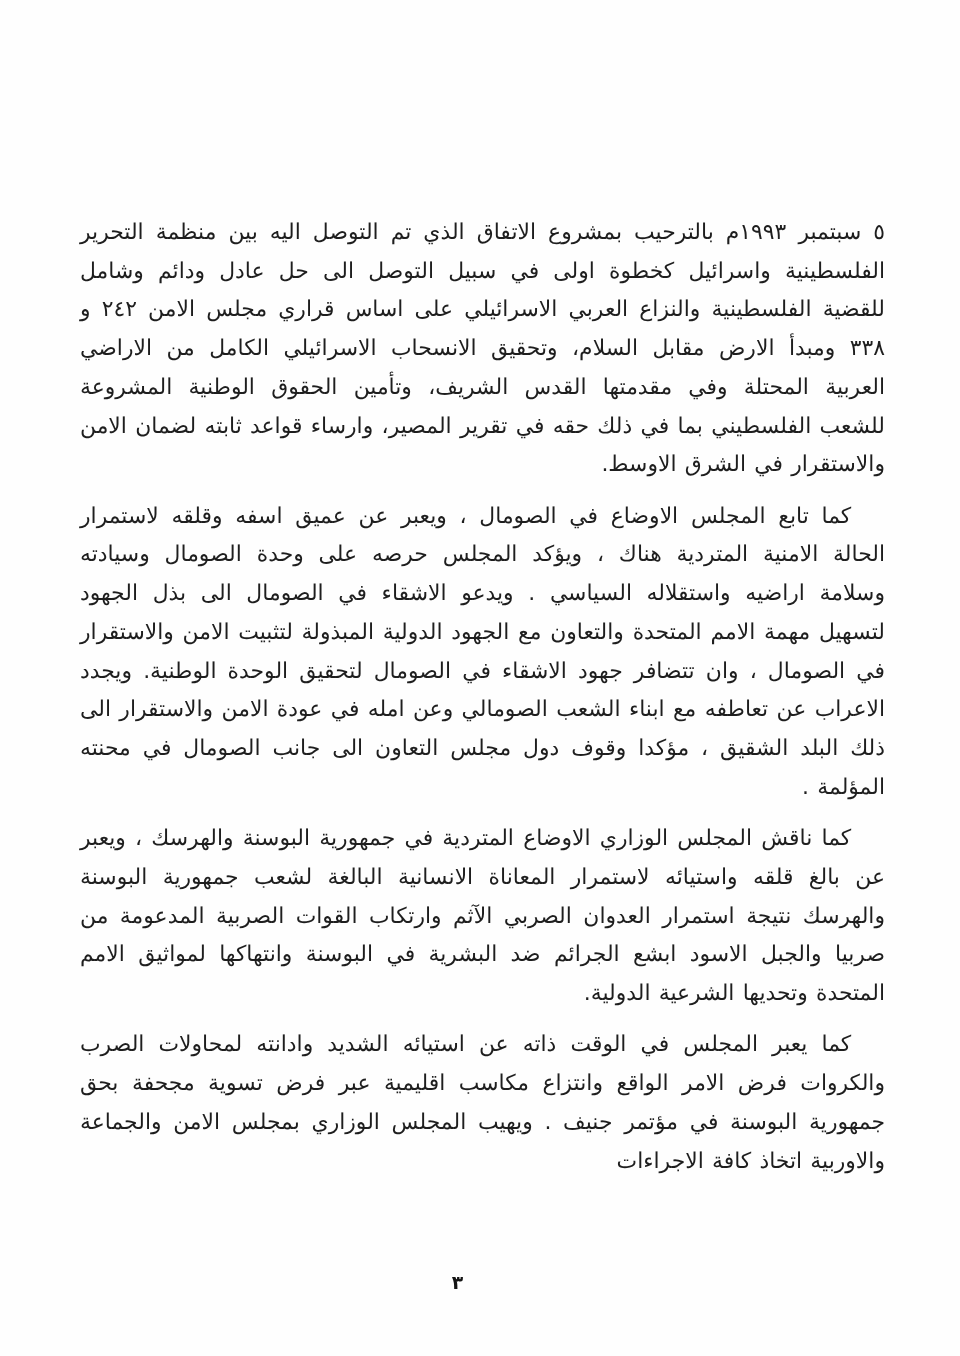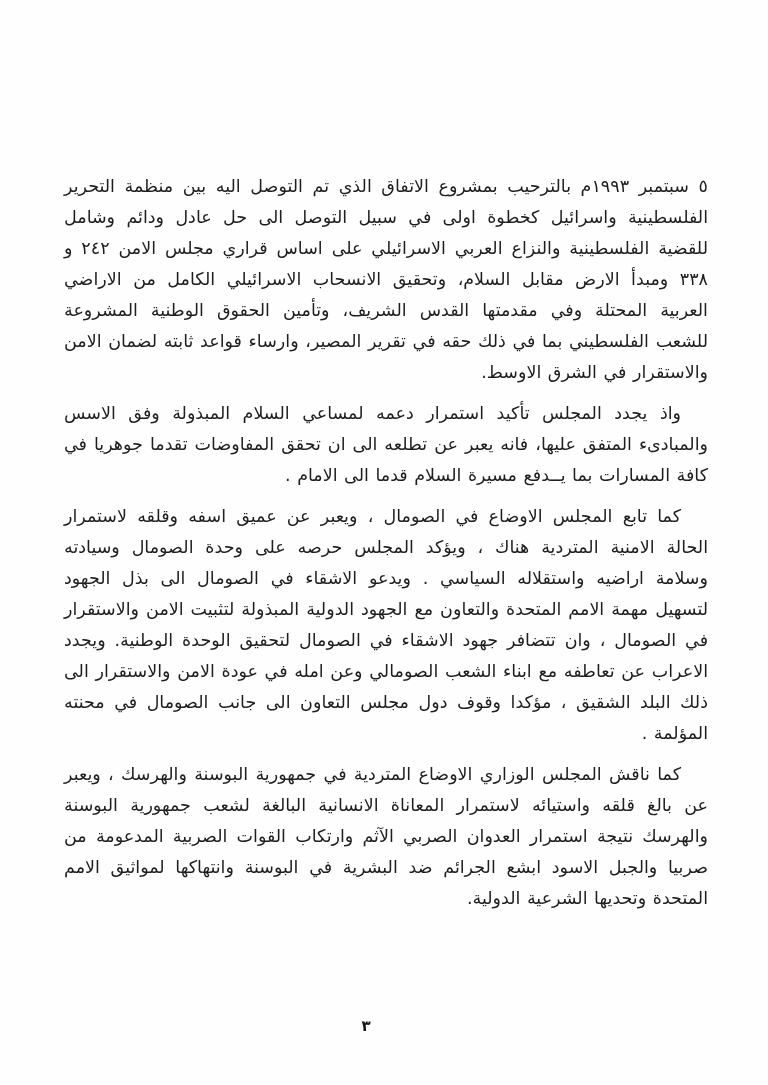--- a/index.html
+++ b/index.html
@@ -51,22 +51,22 @@
     font-weight: bold;
   }
 </style>
 </head>
 <body>
 
 <div class="page">
 
   <main class="text-block">
     <p class="para">٥ سبتمبر ١٩٩٣م بالترحيب بمشروع الاتفاق الذي تم التوصل اليه بين منظمة التحرير الفلسطينية واسرائيل كخطوة اولى في سبيل التوصل الى حل عادل ودائم وشامل للقضية الفلسطينية والنزاع العربي الاسرائيلي على اساس قراري مجلس الامن ٢٤٢ و ٣٣٨ ومبدأ الارض مقابل السلام، وتحقيق الانسحاب الاسرائيلي الكامل من الاراضي العربية المحتلة وفي مقدمتها القدس الشريف، وتأمين الحقوق الوطنية المشروعة للشعب الفلسطيني بما في ذلك حقه في تقرير المصير، وارساء قواعد ثابته لضمان الامن والاستقرار في الشرق الاوسط.</p>
-    <p class="para indent">واذ يجدد المجلس تأكيد استمرار دعمه لمساعي السلام المبذولة وفق الاسس والمبادىء المتفق عليها، فانه يعبر عن تطلعه الى ان تحقق المفاوضات تقدما جوهريا في كافة المسارات بما يــدفع مسيرة السلام قدما الى الامام .</p>
     <p class="para indent">كما تابع المجلس الاوضاع في الصومال ، ويعبر عن عميق اسفه وقلقه لاستمرار الحالة الامنية المتردية هناك ، ويؤكد المجلس حرصه على وحدة الصومال وسيادته وسلامة اراضيه واستقلاله السياسي . ويدعو الاشقاء في الصومال الى بذل الجهود لتسهيل مهمة الامم المتحدة والتعاون مع الجهود الدولية المبذولة لتثبيت الامن والاستقرار في الصومال ، وان تتضافر جهود الاشقاء في الصومال لتحقيق الوحدة الوطنية. ويجدد الاعراب عن تعاطفه مع ابناء الشعب الصومالي وعن امله في عودة الامن والاستقرار الى ذلك البلد الشقيق ، مؤكدا وقوف دول مجلس التعاون الى جانب الصومال في محنته المؤلمة .</p>
     <p class="para indent">كما ناقش المجلس الوزاري الاوضاع المتردية في جمهورية البوسنة والهرسك ، ويعبر عن بالغ قلقه واستيائه لاستمرار المعاناة الانسانية البالغة لشعب جمهورية البوسنة والهرسك نتيجة استمرار العدوان الصربي الآثم وارتكاب القوات الصربية المدعومة من صربيا والجبل الاسود ابشع الجرائم ضد البشرية في البوسنة وانتهاكها لمواثيق الامم المتحدة وتحديها الشرعية الدولية.</p>
+    <p class="para indent">كما يعبر المجلس في الوقت ذاته عن استيائه الشديد وادانته لمحاولات الصرب والكروات فرض الامر الواقع وانتزاع مكاسب اقليمية عبر فرض تسوية مجحفة بحق جمهورية البوسنة في مؤتمر جنيف . ويهيب المجلس الوزاري بمجلس الامن والجماعة والاوربية اتخاذ كافة الاجراءات</p>
   </main>
 
   <footer class="page-footer">
     <span class="page-number">٣</span>
   </footer>
 
 </div>
 
 </body></html>

